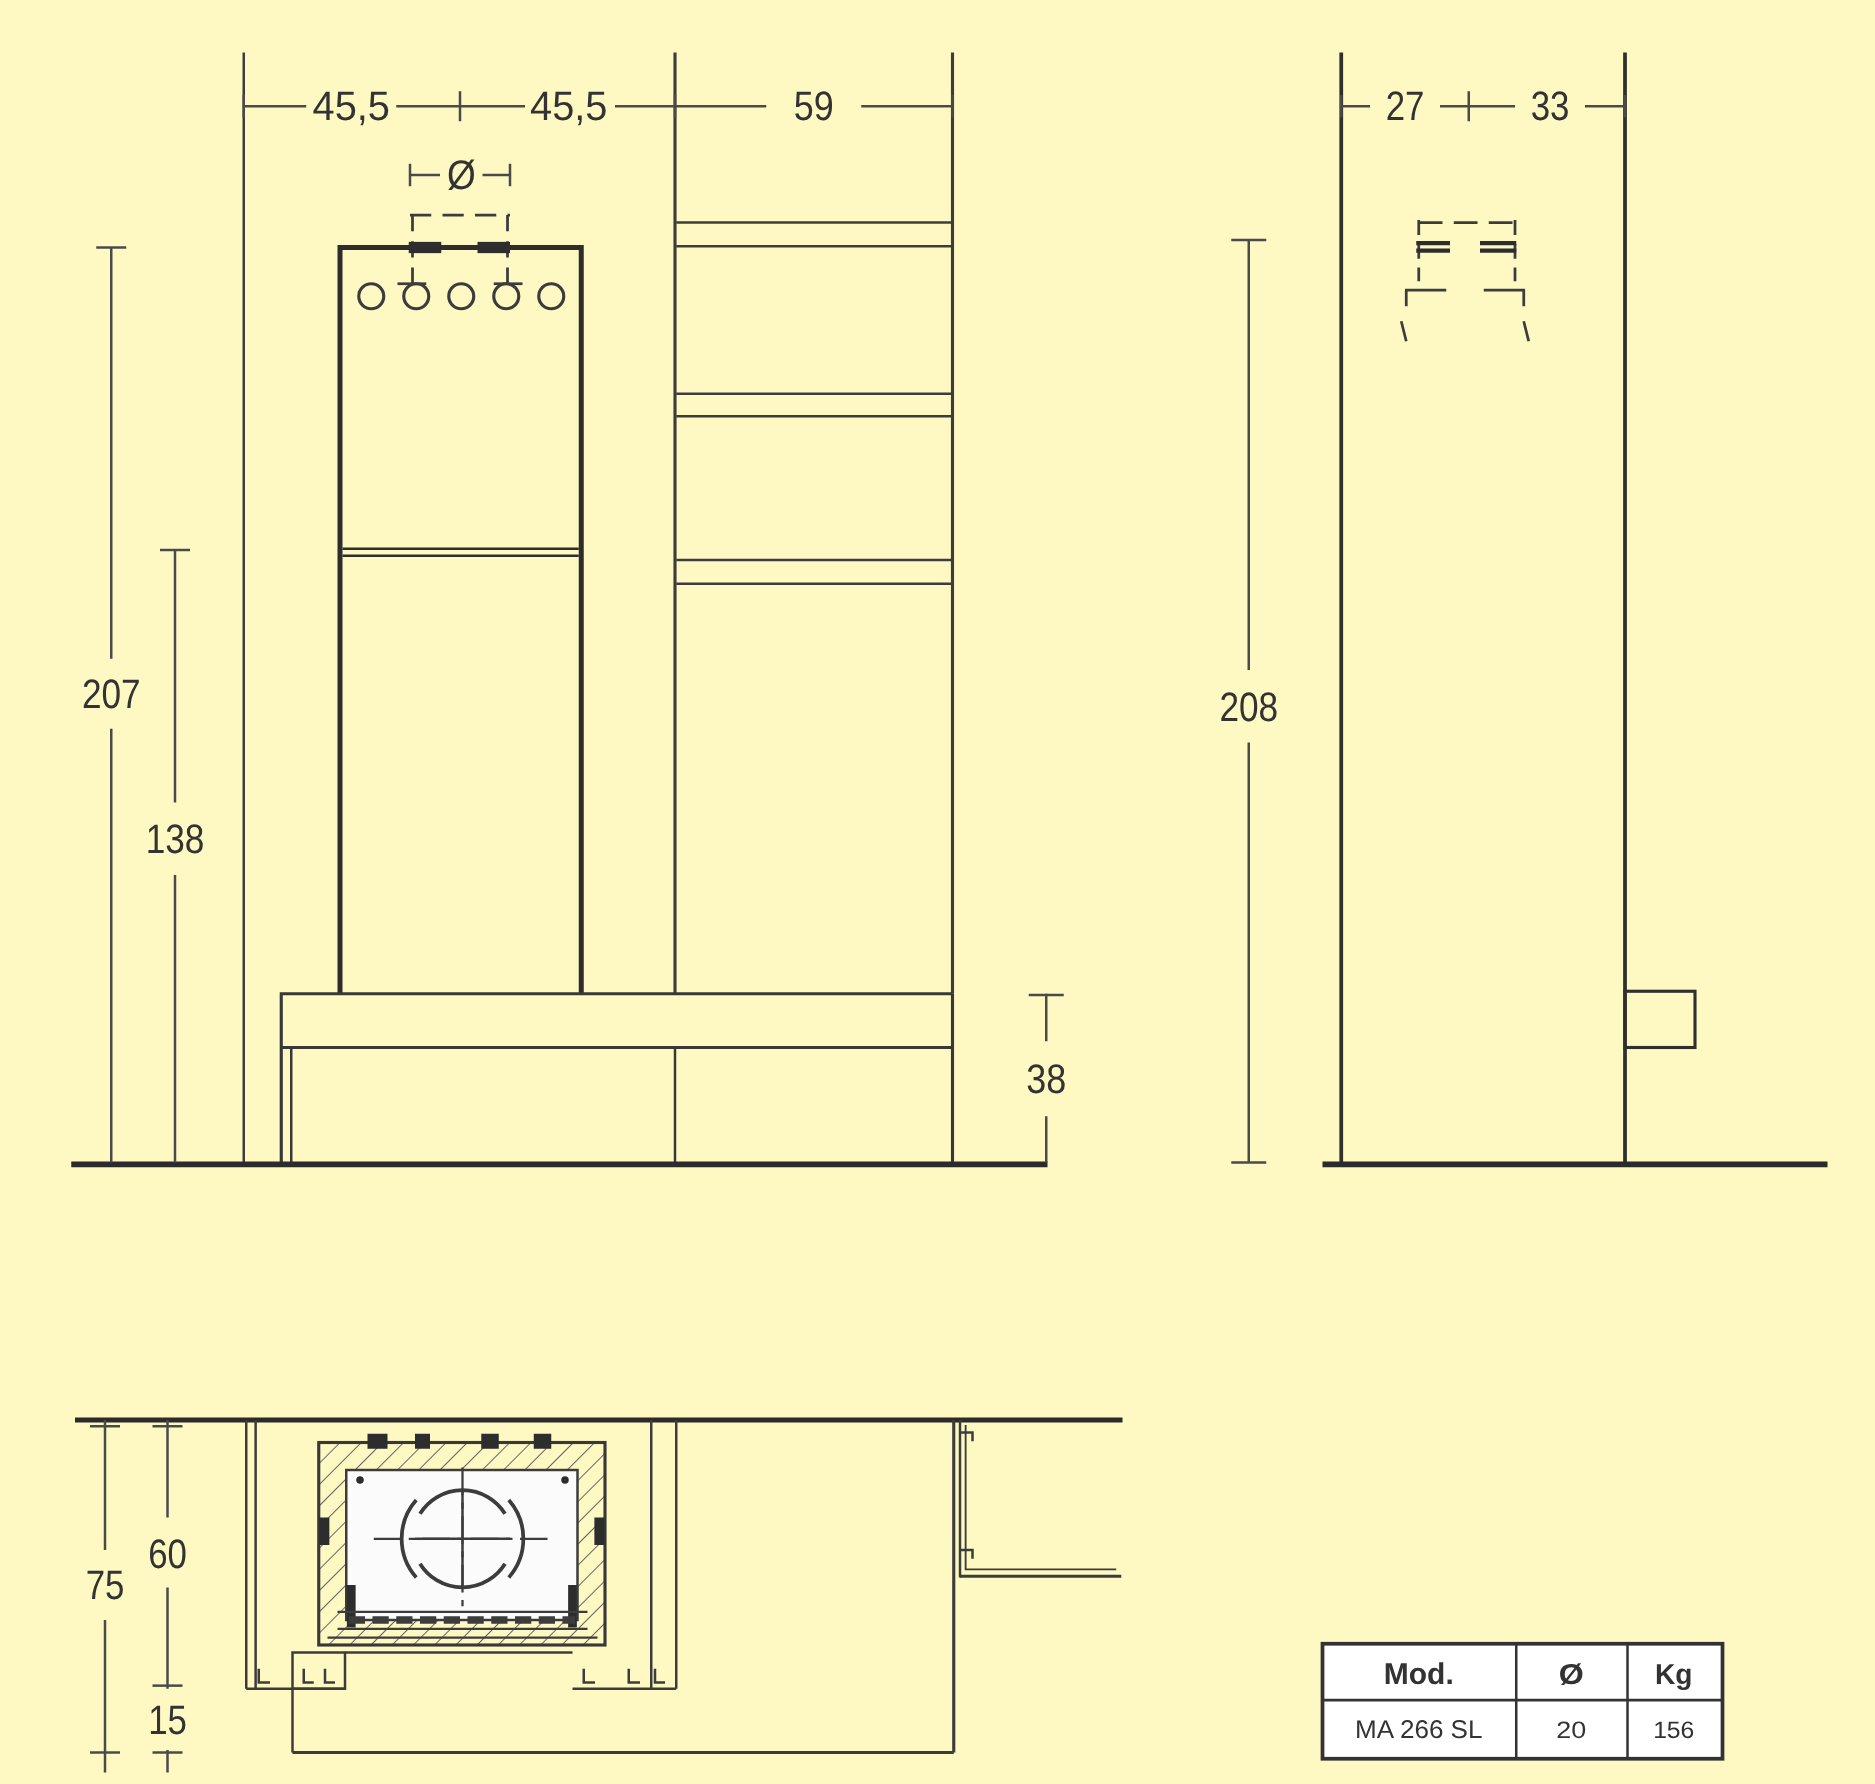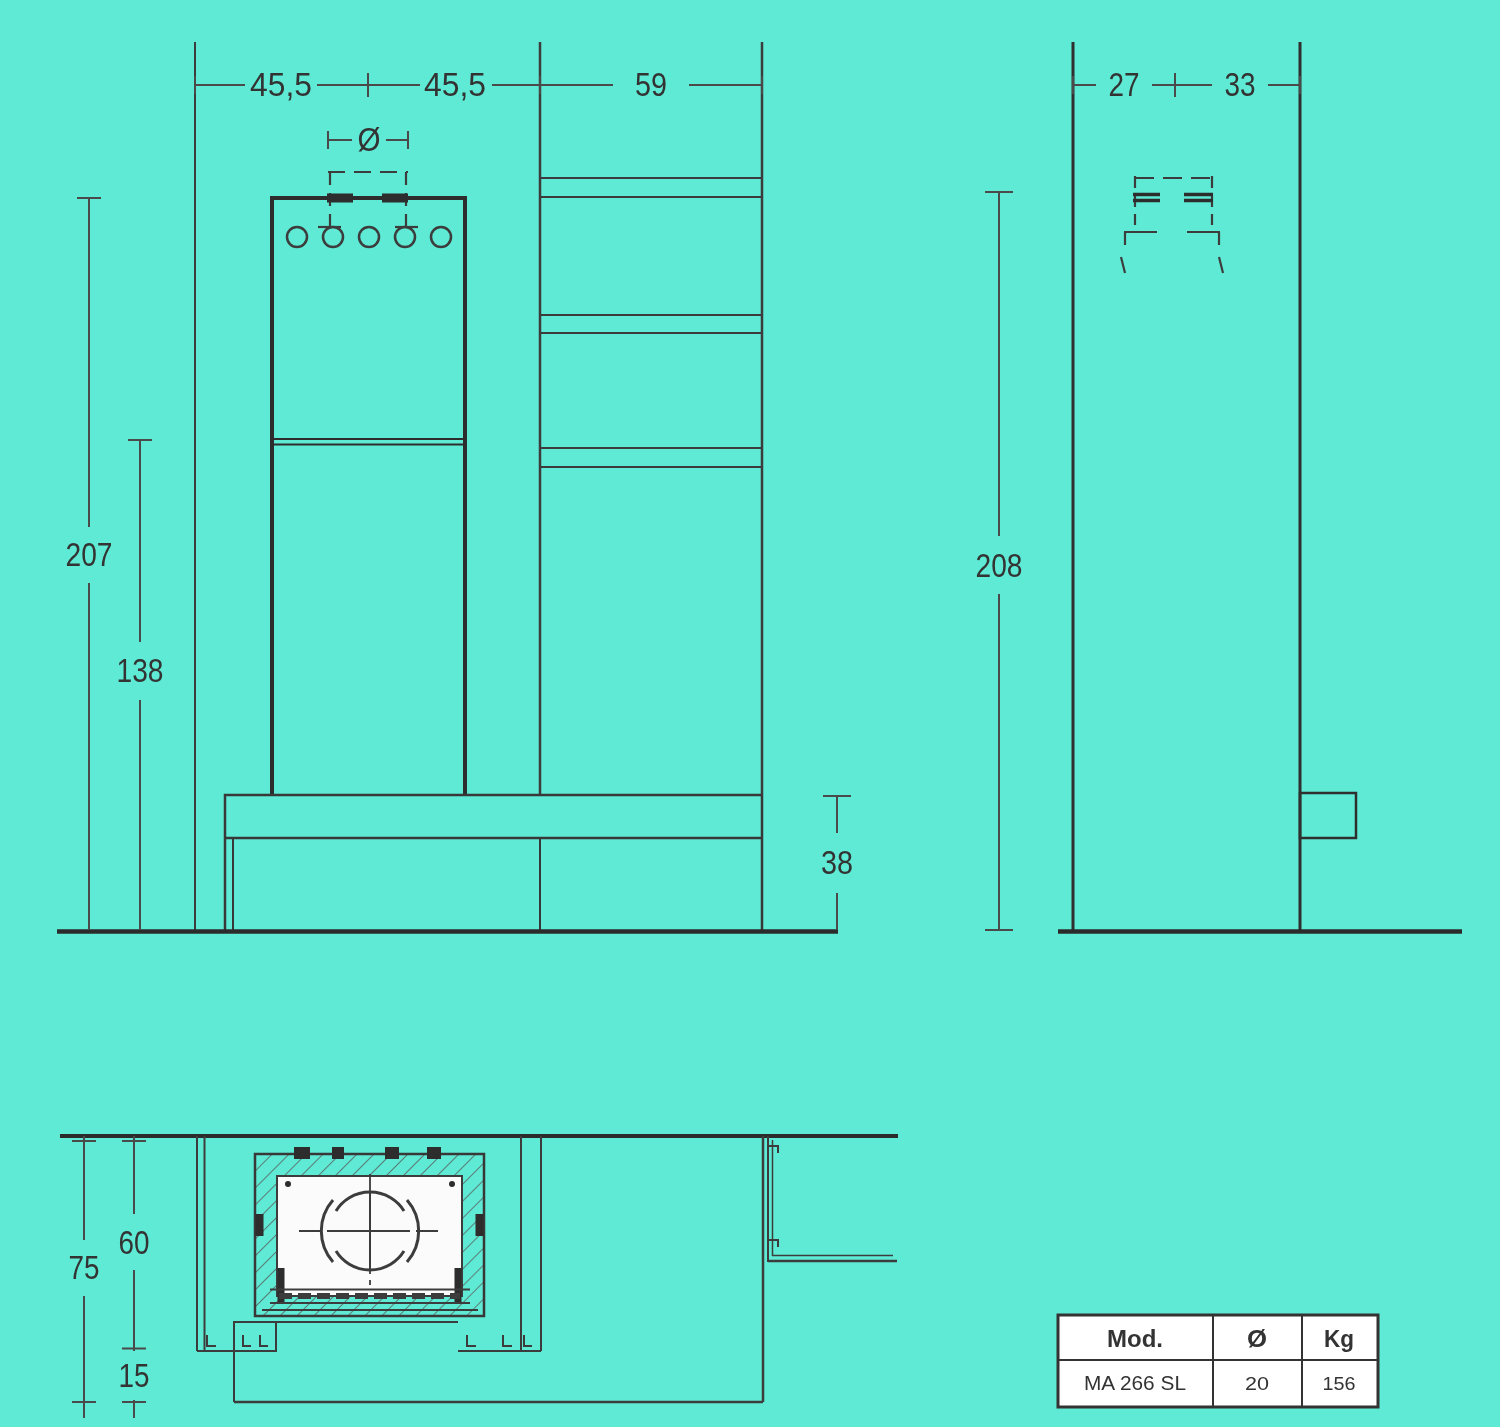--- a/index.html
+++ b/index.html
@@ -1,16 +1,16 @@
 <!DOCTYPE html>
 <html><head>
 <meta charset="utf-8">
 <style>
   html,body{margin:0;padding:0;background:#fbfbfb;}
-  .page{width:1500px;height:1427px;background:#5eead4;position:relative;overflow:hidden;}
+  .page{width:1500px;height:1427px;background:#fef9c3;position:relative;overflow:hidden;}
   svg{display:block;}
   text{font-family:"Liberation Sans","DejaVu Sans",sans-serif;fill:#333333;}
   .t{font-size:33px;}
   .th{font-size:24px;font-weight:bold;}
   .th2{font-size:23px;font-weight:bold;}
   .tv{font-size:20.5px;}
   .tv2{font-size:19px;}
 </style>
 </head>
 <body>

